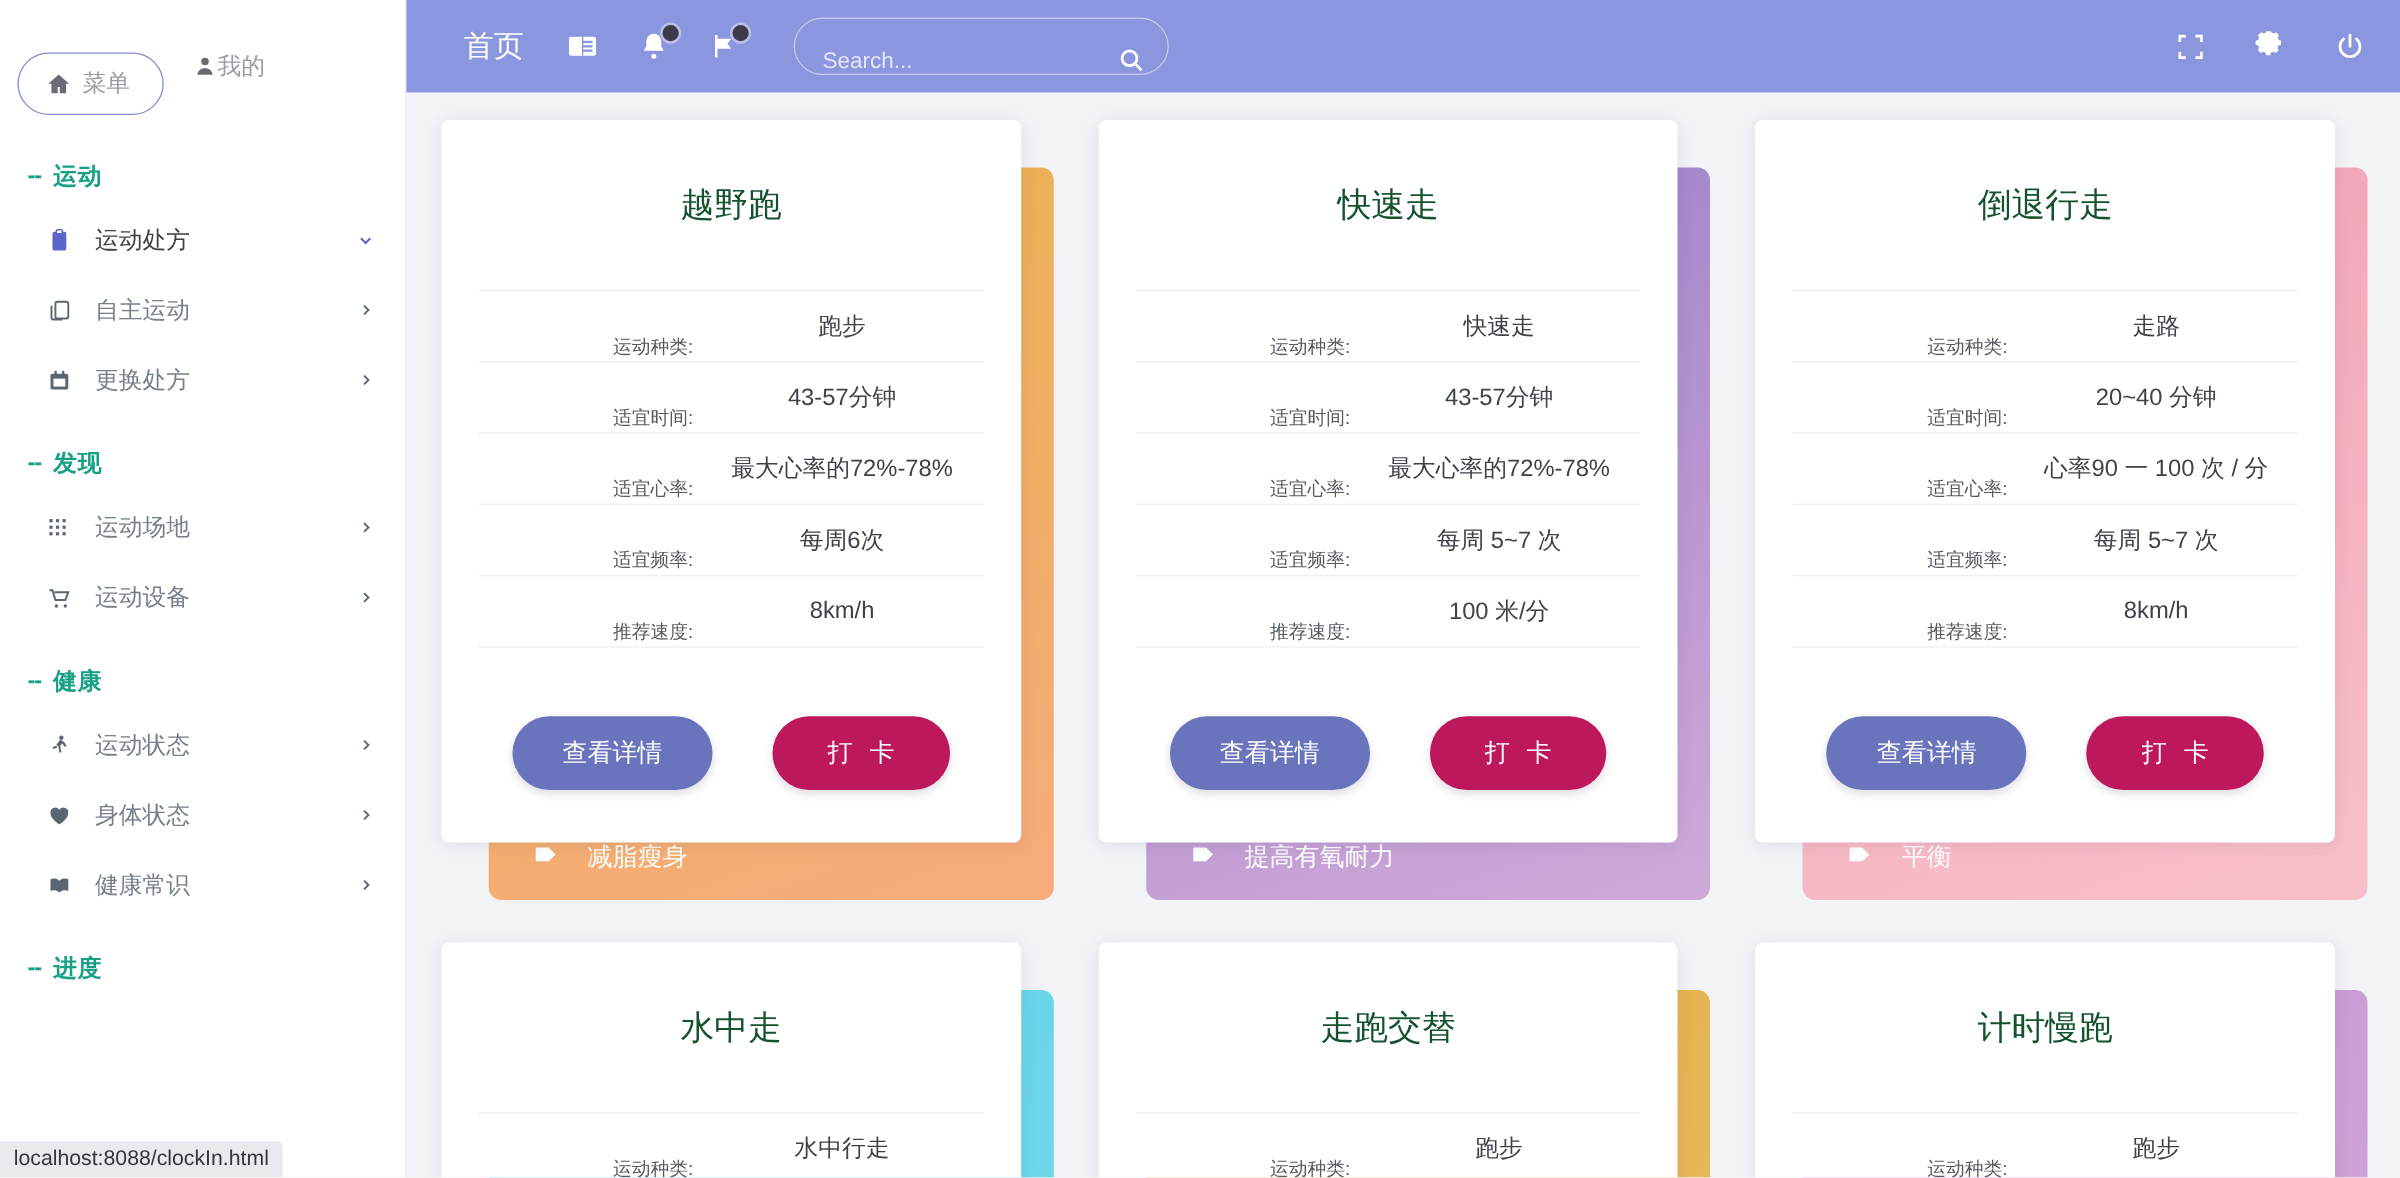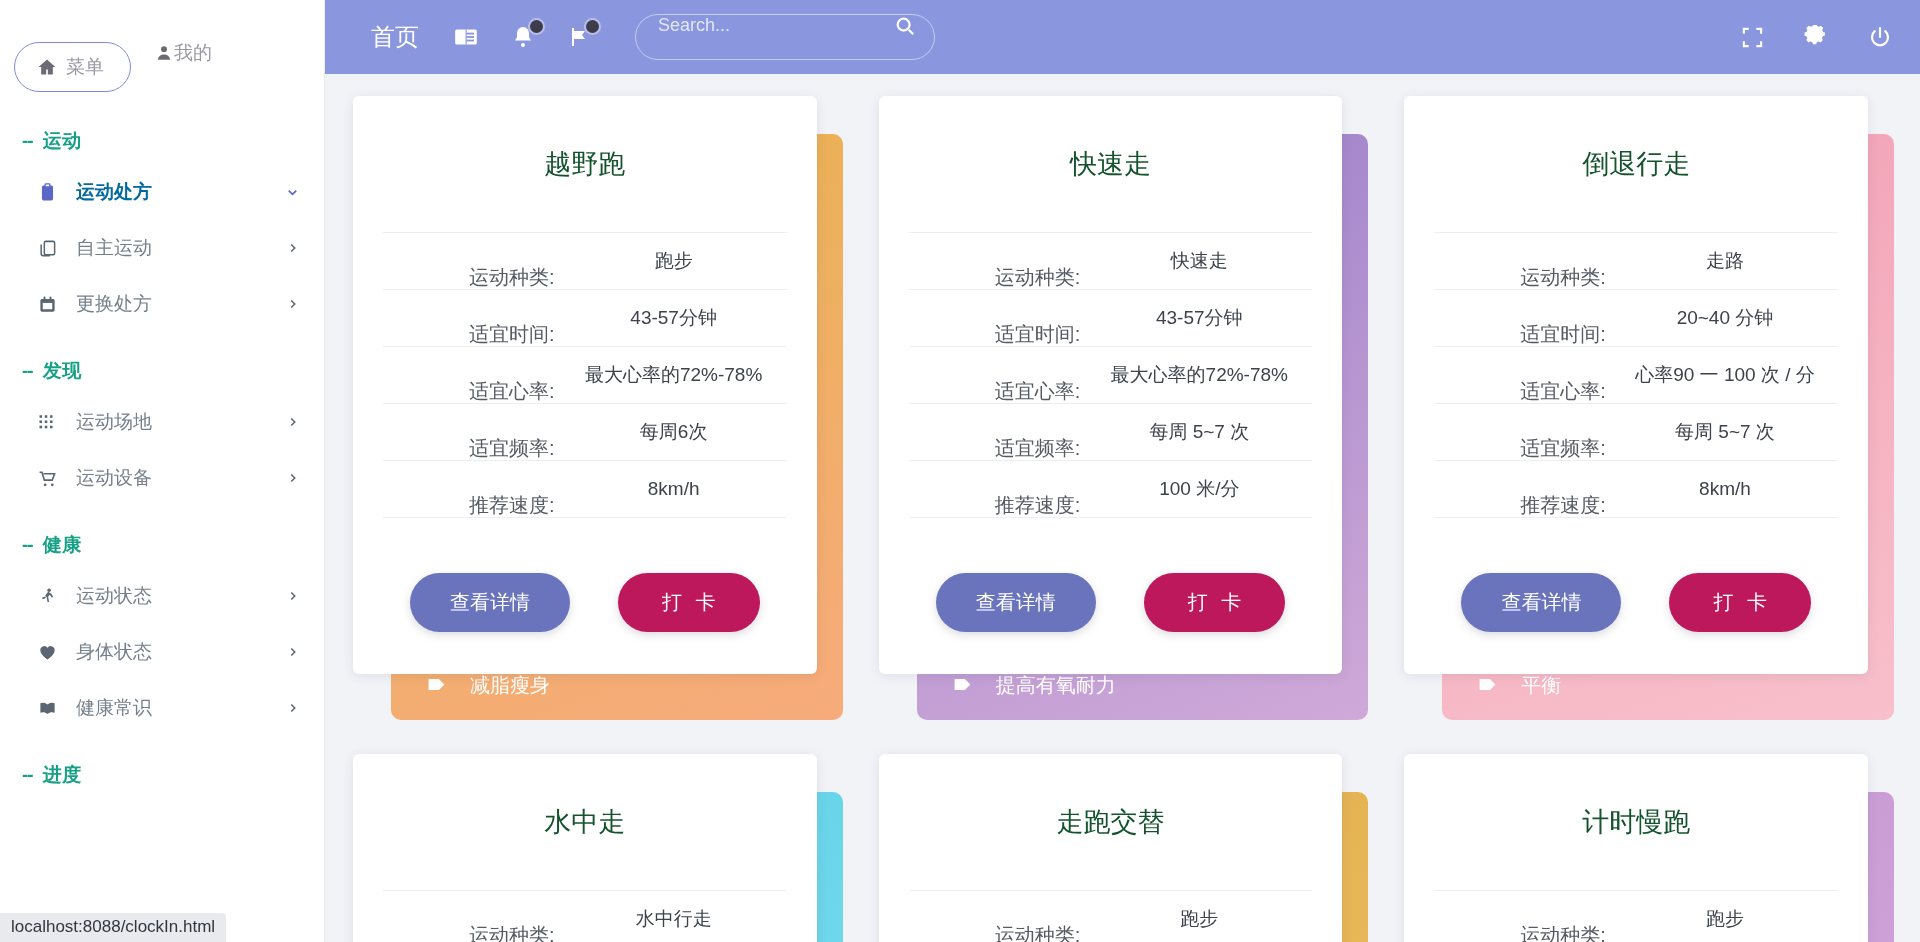--- a/index.html
+++ b/index.html
@@ -58,21 +58,21 @@
     padding: 15px 24px 15px 38px;
     color: #76808c; font-size: 19px;
     cursor: pointer; position: relative;
   }
   .nav-item .ic {
     width: 26px; display: flex; align-items: center;
     color: #5a6672; flex-shrink: 0;
   }
   .nav-item .lbl { margin-left: 12px; flex: 1; }
   .nav-item .chev { color: #5a6672; display: flex; }
-  .nav-item.active { color: #0369a1; font-weight: bold; }
+  .nav-item.active { color: #404040; font-weight: normal; }
   .nav-item.active .ic, .nav-item.active .chev { color: #5a67c8; }
 
   .statusbar {
     position: absolute; left: 0; bottom: 0;
     background: #e8eaee; color: #32373d;
     font-size: 17px;
     padding: 4px 11px 5px 11px;
     border-top-right-radius: 4px;
     z-index: 50;
     white-space: nowrap;
@@ -96,21 +96,21 @@
   }
   .badge {
     position: absolute; top: -7px; right: -10px;
     width: 17px; height: 17px; border-radius: 50%;
     background: #3c3c4a; border: 2px solid #b9bfe9;
   }
   .searchbox {
     margin-left: 28px;
     width: 300px; height: 46px;
     border: 1px solid #c7cdee; border-radius: 30px;
-    display: flex; align-items: flex-start;
+    display: flex; align-items: flex-end;
     padding: 0 18px 0 22px;
     background: transparent;
   }
   .searchbox input {
     flex: 1; background: transparent; border: none; outline: none;
     color: #fff; font-size: 18px;
     font-family: "Liberation Sans", sans-serif;
   }
   .searchbox input::placeholder { color: #e3e6f7; }
   .search-btn { color: #fff; display: flex; cursor: pointer; }
@@ -149,21 +149,21 @@
     text-align: center; color: #14532d;
     font-size: 27px; padding: 22px 0 50px 0;
     font-weight: normal;
   }
   .rows { border-top: 1px solid #eeeef2; }
   .row {
     display: flex; align-items: center;
     border-bottom: 1px solid #eeeef2;
     height: 57px;
   }
-  .row .k { width: 44%; text-align: right; color: #555a63; font-size: 20px; padding-right: 6px; margin-top: 33px; }
+  .row .k { width: 44%; text-align: right; color: #555a63; font-size: 15px; padding-right: 6px; margin-top: 33px; }
   .row .v { flex: 1; text-align: center; color: #3d424b; font-size: 19px; }
   .btns {
     display: flex; justify-content: center; align-items: center;
     gap: 48px; padding: 55px 0 40px 0;
   }
   .btn {
     border: none; border-radius: 30px;
     color: #fff; font-size: 20px; cursor: pointer;
     padding: 16px 40px; min-width: 130px;
     font-family: "Liberation Sans", sans-serif;

